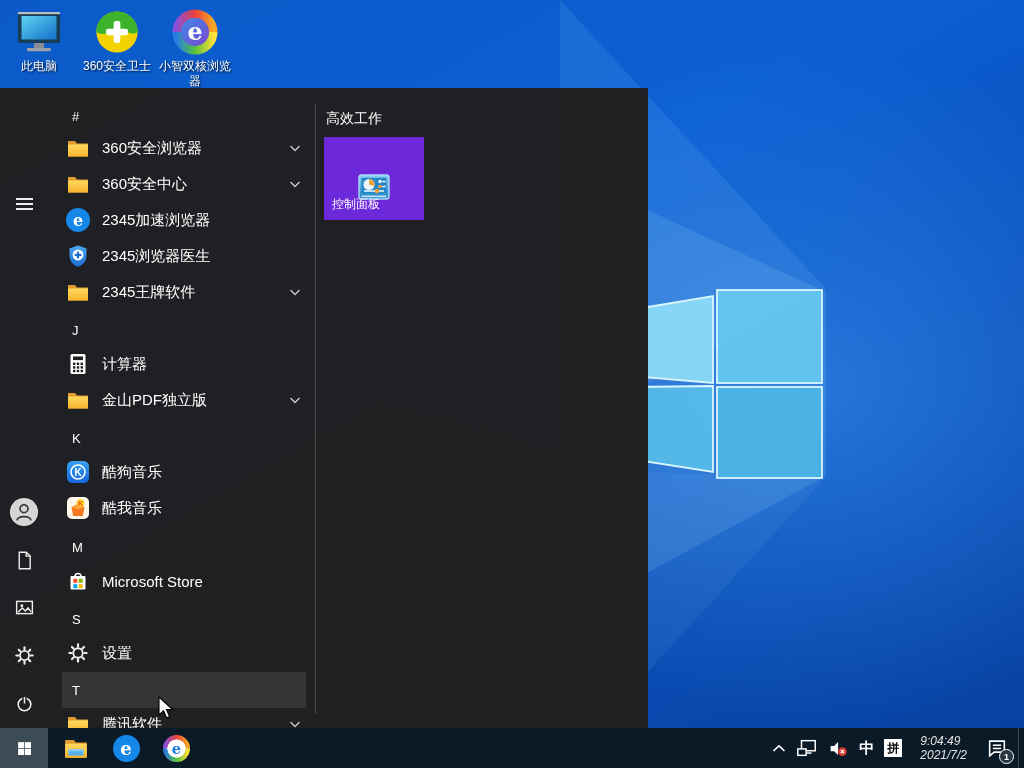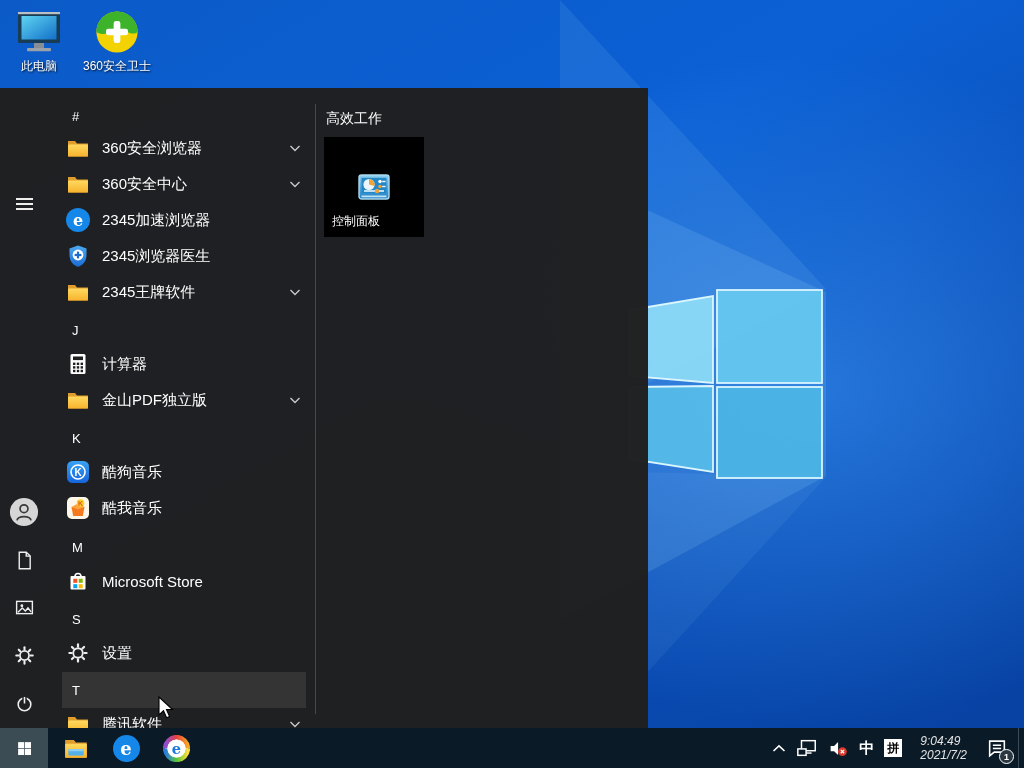--- a/index.html
+++ b/index.html
@@ -49,21 +49,21 @@
   .row .rchev { margin-right:4px; flex:0 0 14px; display:flex; align-items:center; justify-content:center; }
   .row.hdr .hlabel { margin-left:10px; color:#fff; font-size:13px; }
   .r0{top:10px}.r1{top:42px}.r2{top:78px}.r3{top:114px}.r4{top:150px}.r5{top:186px}
   .r6{top:224px}.r7{top:258px}.r8{top:294px}.r9{top:332px}.r10{top:366px}.r11{top:402px}
   .r12{top:441px}.r13{top:475px}.r14{top:513px}.r15{top:547px}.r16{top:584px}.r17{top:618px}
 
   .list-scrollbar { position:absolute; left:267px; top:16px; width:2px; height:610px; background:#4a4a4a; cursor:pointer; }
 
   .tiles { position:absolute; left:324px; top:0; width:324px; height:640px; }
   .tilegroup-label { position:absolute; left:2px; top:22px; color:#fff; font-size:14px; cursor:pointer; }
-  .tile { position:absolute; left:0; top:49px; width:100px; height:100px; background:#000000; cursor:pointer; }
+  .tile { position:absolute; left:0; top:49px; width:100px; height:83px; background:#6d28d9; cursor:pointer; }
   .tile .tart { position:absolute; left:34px; top:34px; }
   .tile .tlabel { position:absolute; left:8px; bottom:7px; color:#fff; font-size:12px; }
 
   
   .taskbar { position:absolute; left:0; bottom:0; width:1024px; height:40px; background:#0b1a27; z-index:10; display:flex; align-items:center; }
   .tb-btn { width:48px; height:40px; display:flex; align-items:center; justify-content:center; cursor:pointer; }
   #start-button { background:#3b4c55; }
   .tb-app { width:44px; height:40px; display:flex; align-items:center; justify-content:center; cursor:pointer; margin-left:6px; }
   .tray { position:absolute; right:0; top:0; height:40px; display:flex; align-items:center; }
   .tray-item { height:40px; display:flex; align-items:center; justify-content:center; cursor:pointer; padding:0 5px; }
@@ -306,20 +306,28 @@
     <span class="dlabel">此电脑</span>
   </div>
   <div class="dicon" id="dicon-360">
     <div class="dart">
         <svg width="46" height="46">
           <use href="#sym-360"></use>
         </svg>
       </div>
     <span class="dlabel">360安全卫士</span>
   </div>
+  <div class="dicon" id="dicon-xz">
+    <div class="dart">
+        <svg width="46" height="46">
+          <use href="#sym-ecolor"></use>
+        </svg>
+      </div>
+    <span class="dlabel">小智双核浏览器</span>
+  </div>
 
   <div class="startmenu">
 
     <div class="rail">
       <div class="rail-btn" id="rb-menu">
         <span class="hamburger">
             <i></i>
             <i></i>
             <i></i>
           </span>

